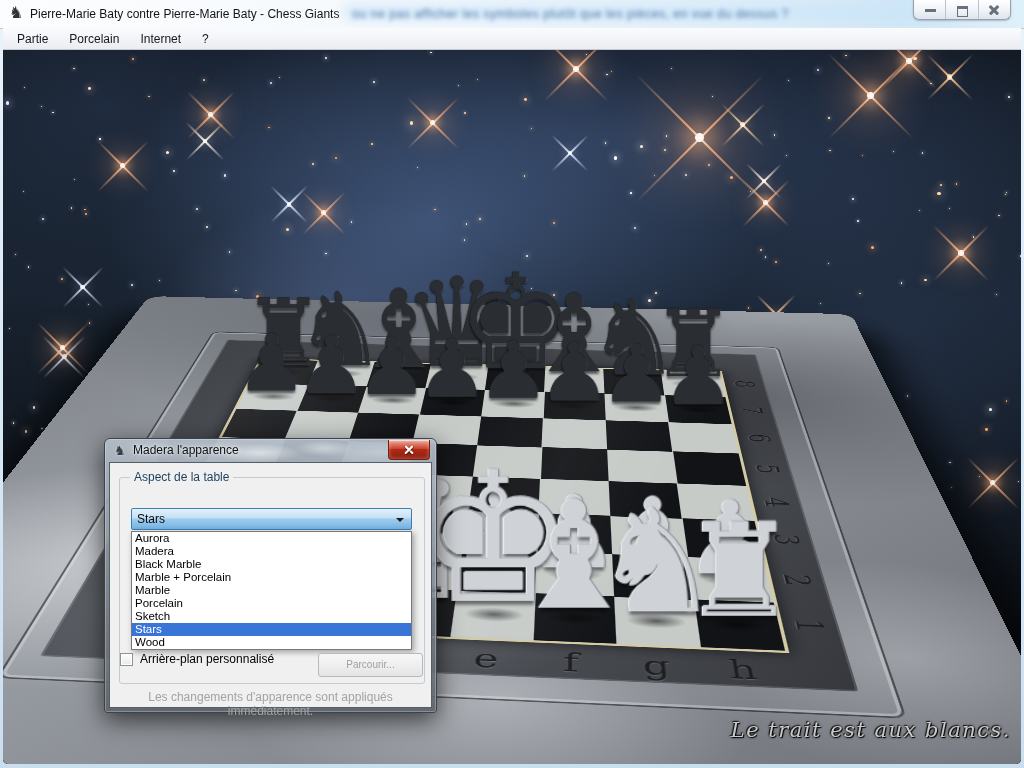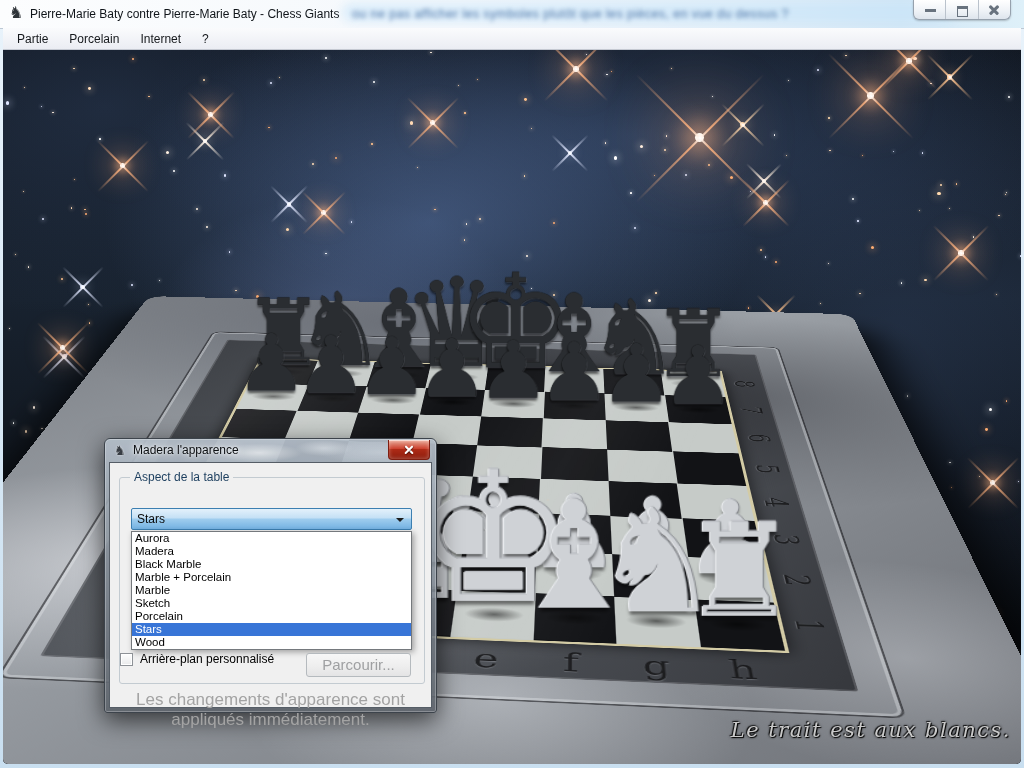--- a/index.html
+++ b/index.html
@@ -130,24 +130,24 @@
   .combo-arrow{position:absolute;right:7px;top:9px;width:0;height:0;
     border-left:4px solid transparent;border-right:4px solid transparent;border-top:4px solid #1c1c1c;}
   .listbox{position:absolute;left:21px;top:68px;width:281px;box-sizing:border-box;background:#fff;
     border:1px solid #75797d;box-shadow:2px 2px 6px rgba(0,0,0,.35);}
   .opt{height:13px;line-height:13px;padding-left:3px;font-size:11.5px;color:#000;white-space:nowrap;}
   .opt.sel{background:#3875d7;color:#fff;}
   .cbrow{position:absolute;left:10px;top:189px;display:flex;align-items:center;}
   .checkbox{width:13px;height:13px;box-sizing:border-box;border:1px solid #8e9297;
     background:linear-gradient(180deg,#fefefe,#e9eaeb);box-shadow:inset 0 0 0 1px #fff;}
   .cblabel{margin-left:7px;font-size:12px;color:#000;}
-  .btn-browse{position:absolute;left:196px;top:190px;width:105px;height:24px;box-sizing:border-box;
-    border:1px solid #b5babe;border-radius:3px;color:#9fa0a2;font-size:15px;text-align:center;line-height:21px;
+  .btn-browse{position:absolute;left:208px;top:190px;width:105px;height:24px;box-sizing:border-box;
+    border:1px solid #b5babe;border-radius:3px;color:#9fa0a2;font-size:10px;text-align:center;line-height:21px;
     background:linear-gradient(180deg,#f7f7f7,#eeeeee 55%,#e4e4e5);}
-  .dlg-status{position:absolute;left:0;top:227px;width:100%;text-align:center;font-size:17px;color:#a3a3a3;}
+  .dlg-status{position:absolute;left:0;top:227px;width:100%;text-align:center;font-size:12px;color:#a3a3a3;}
 </style>
 </head>
 <body>
 
 <div class="window">
 
   <div class="titlebar">
     <span class="app-icon">♞</span>
     <span class="app-title">Pierre-Marie Baty contre Pierre-Marie Baty - Chess Giants</span>
     <span class="ghost-bg"></span>
@@ -776,22 +776,22 @@
       <div class="combobox">
         <span class="combo-value">Stars</span>
         <span class="combo-arrow"></span>
       </div>
       <div class="listbox">
           <div class="opt">Aurora</div>
           <div class="opt">Madera</div>
           <div class="opt">Black Marble</div>
           <div class="opt">Marble + Porcelain</div>
           <div class="opt">Marble</div>
+          <div class="opt">Porcelain</div>
           <div class="opt">Sketch</div>
-          <div class="opt">Porcelain</div>
           <div class="opt sel">Stars</div>
           <div class="opt">Wood</div>
         </div>
       <div class="cbrow">
         <div class="checkbox"></div>
         <span class="cblabel">Arrière-plan personnalisé</span>
       </div>
       <div class="btn-browse">Parcourir...</div>
       <div class="dlg-status">Les changements d'apparence sont appliqués immédiatement.</div>
     </div>

